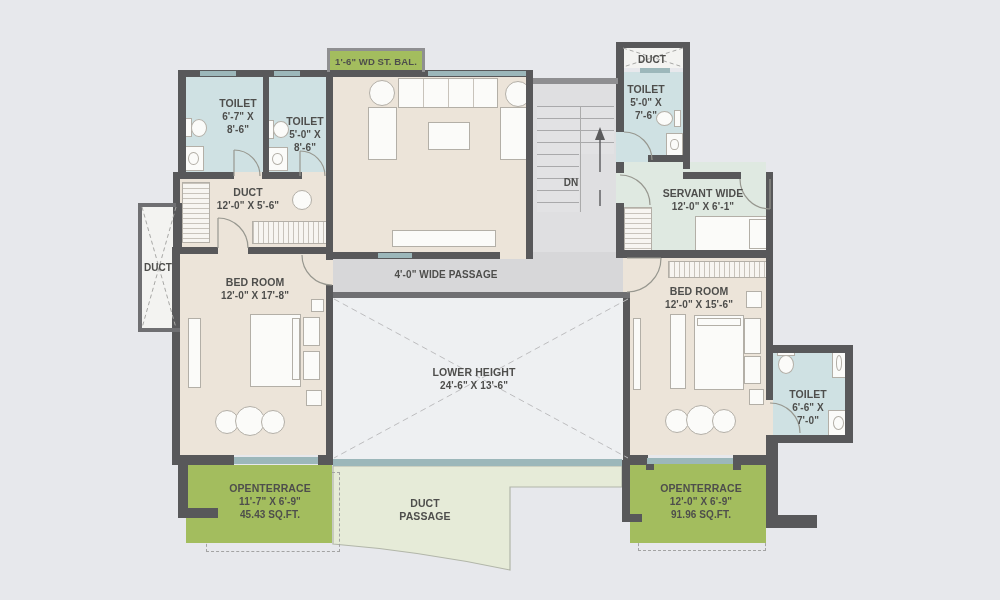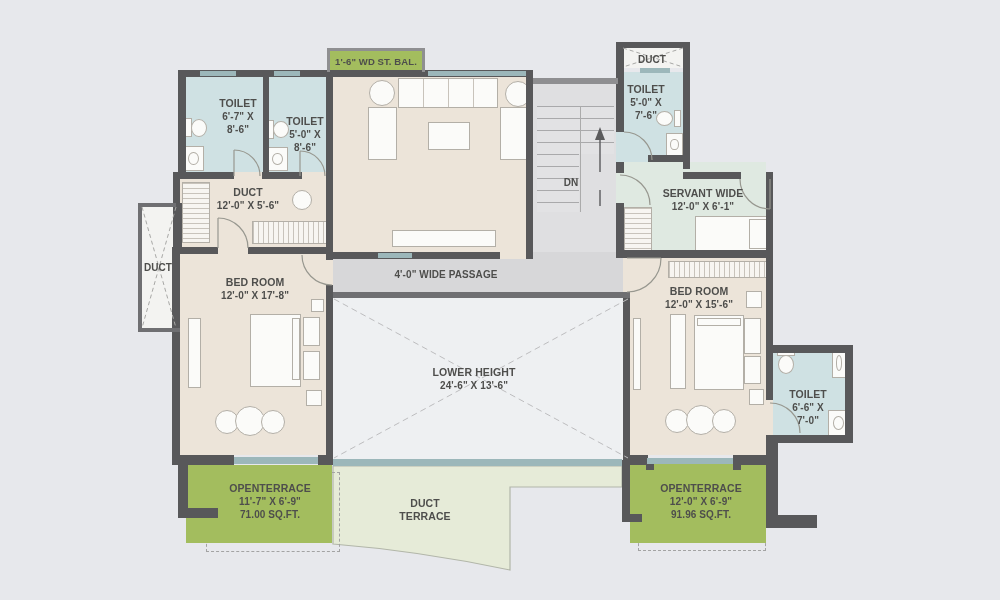--- a/index.html
+++ b/index.html
@@ -125,25 +125,25 @@
     <span>12'-0" X 15'-6"</span>
   </div>
   <div class="lbl" style="left:808px;top:388px">
     <span class="nm">TOILET</span>
     <span>6'-6" X</span>
     <span>7'-0"</span>
   </div>
   <div class="lbl" style="left:270px;top:482px">
     <span class="nm">OPENTERRACE</span>
     <span>11'-7" X 6'-9"</span>
-    <span>71.00 SQ.FT.</span>
+    <span>45.43 SQ.FT.</span>
   </div>
   <div class="lbl" style="left:425px;top:497px">
     <span class="nm">DUCT</span>
-    <span class="nm">TERRACE</span>
+    <span class="nm">PASSAGE</span>
   </div>
   <div class="lbl" style="left:701px;top:482px">
     <span class="nm">OPENTERRACE</span>
     <span>12'-0" X 6'-9"</span>
     <span>91.96 SQ.FT.</span>
   </div>
 
 <div class="dashed" style="left: 206px; top: 472px; width: 132px; height: 78px;"></div>
     <div class="dashed" style="left: 638px; top: 470px; width: 126px; height: 79px;"></div>
     <div class="fill z-fill" style="left: 333px; top: 77px; width: 193px; height: 175px; background: rgb(236, 228, 217);"></div>

